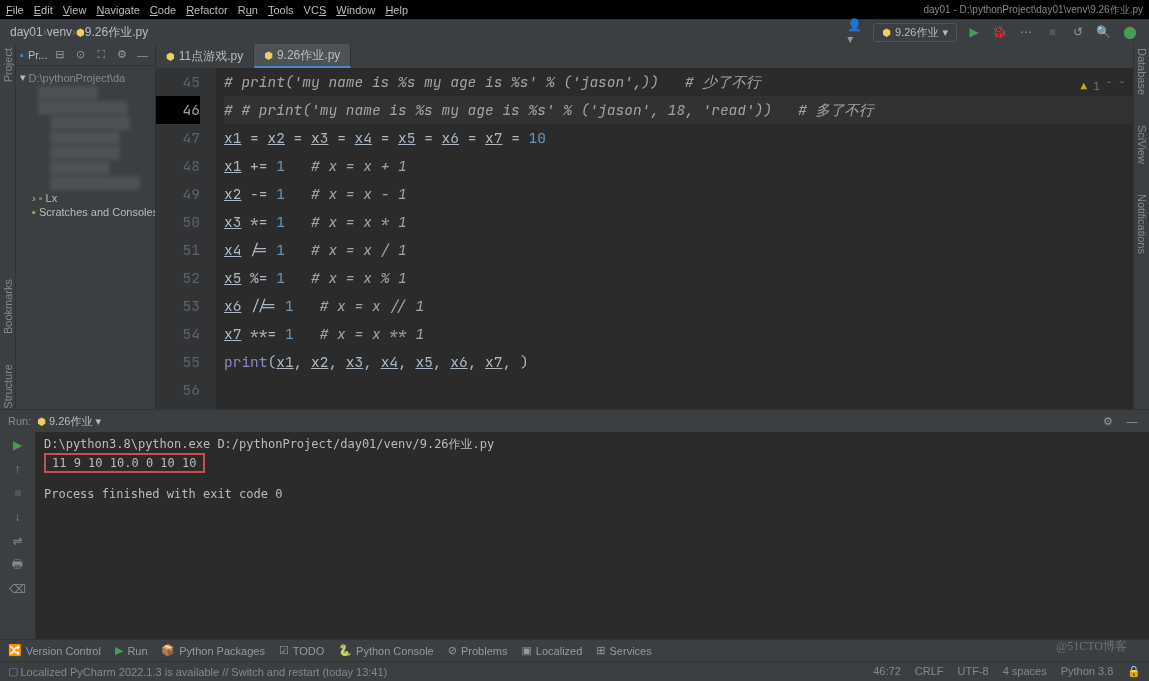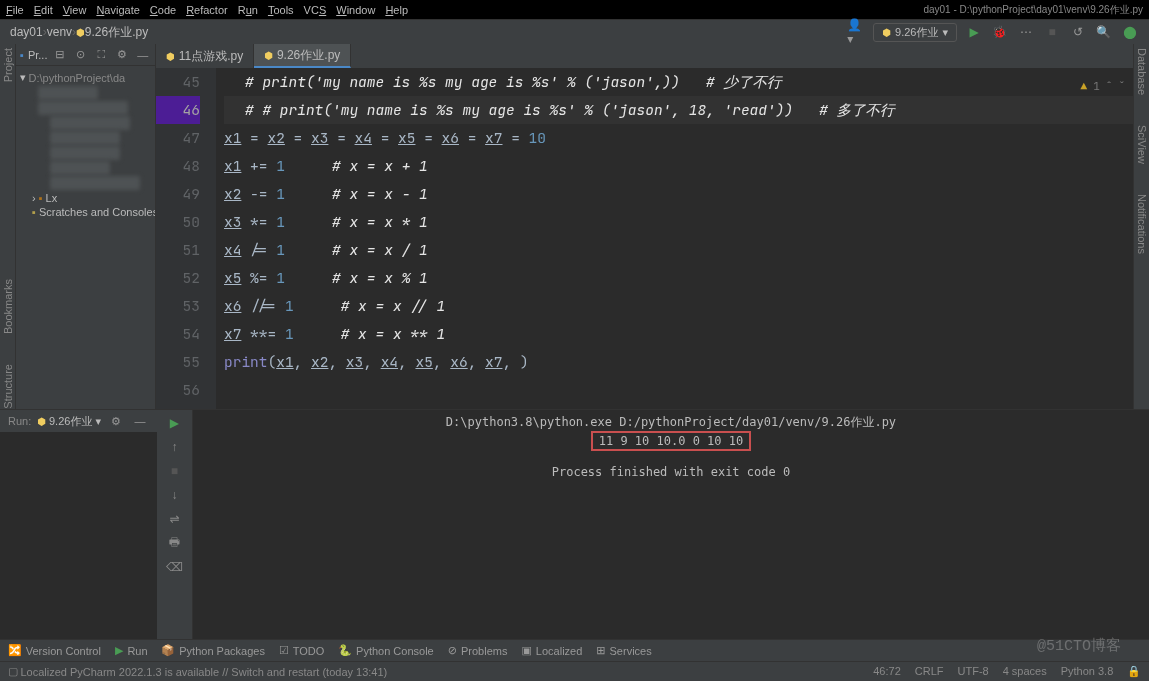--- a/index.html
+++ b/index.html
@@ -150,41 +150,40 @@
   color: #606366;
   user-select: none;
 }
 .code {
   flex: 1;
   padding-left: 8px;
   white-space: pre;
   color: #a9b7c6;
 }
 .line.current { background: #323232; }
-.gutter .ln.current { background: #4c1d95; color: #a4a3a3; }
-.k-comment { color: #e5e5e5; font-style: italic; margin-left: 21px; }
+.gutter .ln.current { background: #000000; color: #a4a3a3; }
+.k-comment { color: #a3a3a3; font-style: italic; }
 .k-num { color: #6897bb; }
 .k-op { color: #a9b7c6; }
 .k-fn { color: #8888c6; }
 .k-var { color: #a9b7c6; text-decoration: underline; }
 .inspect {
   position: absolute;
   top: 4px; right: 8px;
   background: transparent;
   color: #777;
   font-size: 11px;
   display: flex; align-items: center; gap: 6px;
 }
 .warn-tri { color: #c9a227; }
 .run-panel {
   height: 230px;
   display: flex;
-  flex-direction: row;
+  flex-direction: column;
   border-top: 1px solid #323232;
-  text-align: center;
 }
 .run-header {
   height: 22px;
   background: #3c3f41;
   display: flex;
   align-items: center;
   padding: 0 8px;
   gap: 6px;
   font-size: 11px;
 }
@@ -237,25 +236,25 @@
   border-top: 1px solid #323232;
   display: flex;
   align-items: center;
   padding: 0 8px;
   font-size: 11px;
   color: #888;
 }
 .status-right { margin-left: auto; display: flex; gap: 14px; }
 .watermark {
   position: absolute;
-  right: 28px;
+  right: 22px;
   bottom: 26px;
-  font-size: 15px;
+  font-size: 12px;
   color: rgba(200,200,200,0.35);
-  font-family: Liberation Mono, monospace;
+  font-family: Liberation Serif, serif;
 }
 .file-icon { color: #4a88c7; }
 </style>
 </head>
 <body>
 
 <div class="menubar">
   <span class="menu"><span class="ul">F</span><span>ile</span></span>
   <span class="menu"><span class="ul">E</span>dit</span>
   <span class="menu"><span class="ul">V</span>iew</span>

